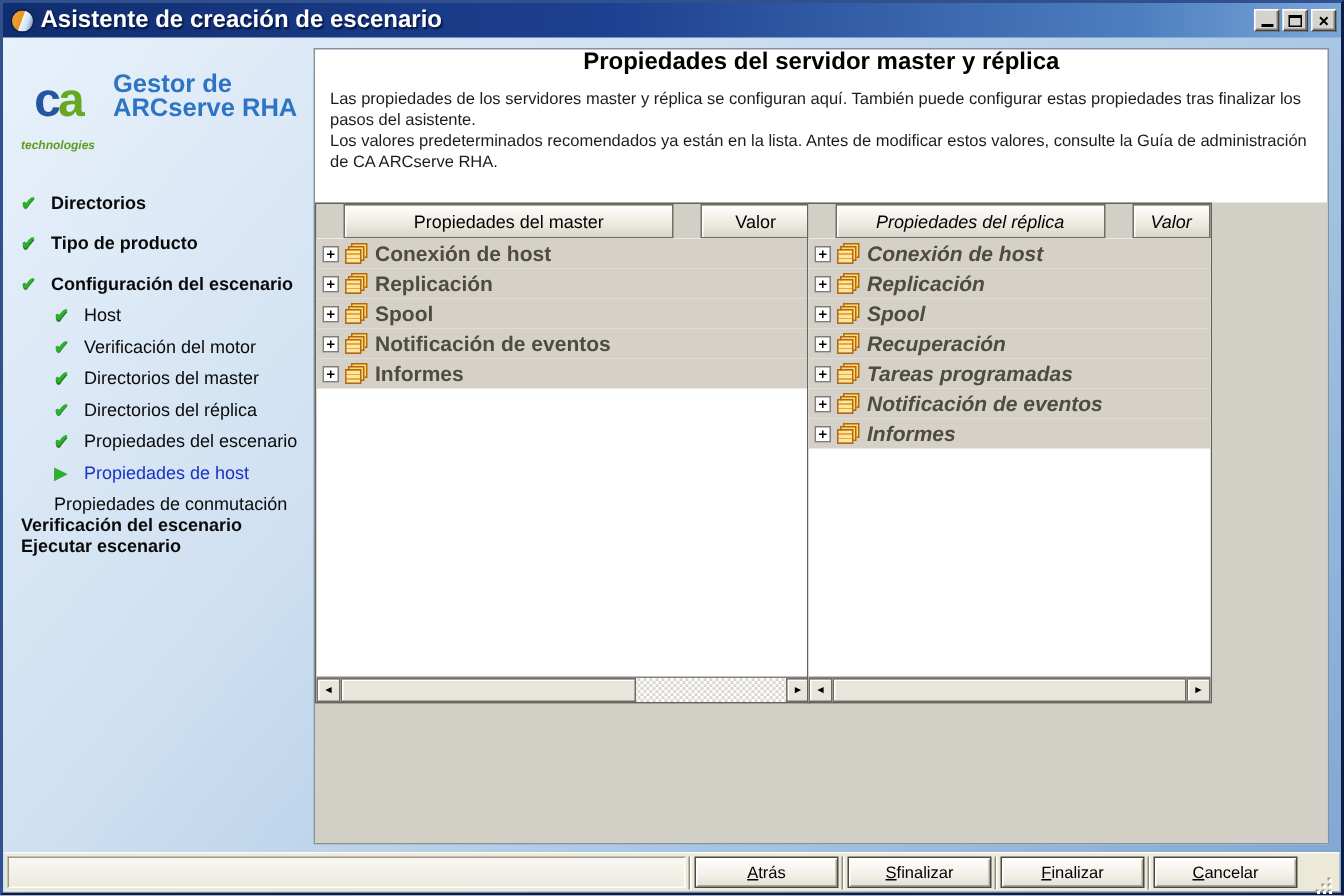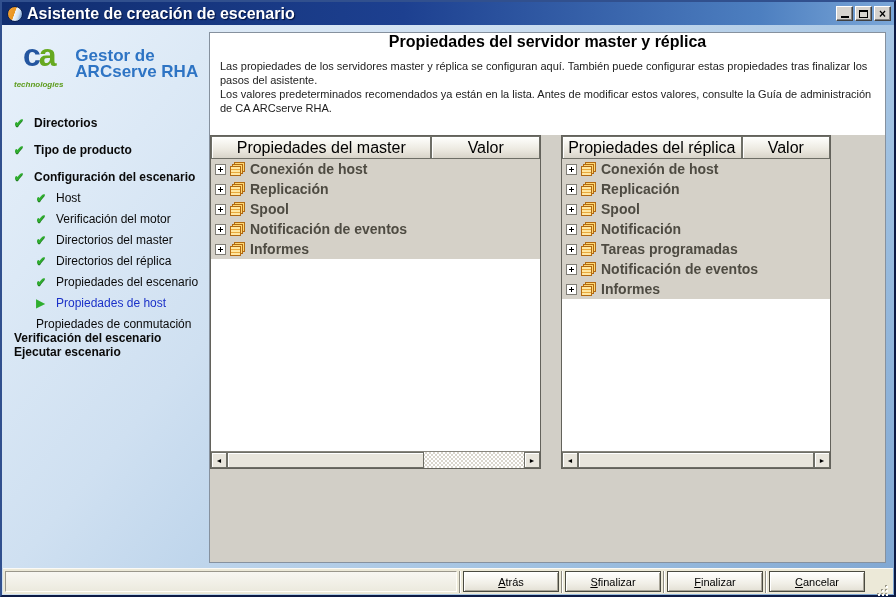--- a/index.html
+++ b/index.html
@@ -23,21 +23,21 @@
     border:1px solid;border-color:#fff #404040 #404040 #fff;
     box-shadow:inset -1px -1px 0 #808080;
     display:flex;align-items:center;justify-content:center;color:#000;}
   .glyph-min{width:8px;height:2px;background:#000;margin-top:7px;}
   .glyph-max{width:9px;height:8px;border:1px solid #000;border-top:2px solid #000;}
   .glyph-close{font-size:12px;font-weight:bold;line-height:10px;}
 
   
   .sidebar{position:absolute;left:6px;top:30px;width:198px;bottom:36px;}
   .logo-row{display:flex;align-items:flex-start;gap:12px;padding:10px 0 0 6px;}
-  .ca-logo{flex:none;text-align:center;line-height:26px;}
+  .ca-logo{flex:none;text-align:center;line-height:26px;margin-top:11px;}
   .ca-letters{font-size:32px;font-weight:bold;letter-spacing:-2px;}
   .ca-c{color:#2456a0;}
   .ca-a{color:#66a920;}
   .ca-sub{display:block;font-size:8px;font-weight:bold;font-style:italic;color:#5d9c1d;margin-top:-2px;text-align:center;}
   .product-name{font-size:17px;font-weight:bold;color:#2e74c4;line-height:16px;padding-top:6px;}
 
   .steps{margin-top:18px;font-size:12px;color:#0a0a0a;}
   .step{display:flex;align-items:center;cursor:default;}
   .step .sicon{width:20px;flex:none;text-align:left;font-size:12px;}
   .check{color:#2fae2f;font-weight:bold;text-shadow:0 1px 0 #1d7a1d;}
@@ -51,26 +51,26 @@
   
   .content{position:absolute;left:207px;top:30px;width:677px;height:531px;
     background:#fff;border:1px solid #86919e;}
   .content-title{font-size:16px;font-weight:bold;text-align:center;color:#000;}
   .content-desc{font-size:11px;color:#1c1c1c;line-height:14px;padding:8px 12px 0 10px;}
   .content-desc p{margin:0;}
 
   .panels-zone{position:absolute;left:0;right:0;top:102px;bottom:0;background:#d2cfc7;}
   .panel{position:absolute;top:0;height:334px;background:#fff;border:1px solid #63625b;}
   .panel.master{left:0;width:331px;}
-  .panel.replica{left:351px;width:270px;}
+  .panel.replica{left:328px;width:270px;font-style:italic;}
 
   .panel-header{display:flex;height:23px;background:#d2cfc7;}
   .col-btn{height:100%;background:linear-gradient(#fffffd,#ece9e0 60%,#d8d4c9);
     border:1px solid #6e6e66;box-shadow:inset 1px 1px 0 #fff;
-    display:flex;align-items:center;justify-content:center;font-size:16px;color:#000;}
+    display:flex;align-items:center;justify-content:center;font-size:12px;color:#000;margin-left:18px;}
   .col-name{width:67%;}
   .col-value{flex:1;}
 
   .tree{position:absolute;top:23px;left:0;right:0;bottom:17px;background:#fff;overflow:hidden;}
   .trow{height:20px;display:flex;align-items:center;background:#d5d1c8;padding-left:4px;}
   .plusbox{width:11px;height:11px;border:1px solid #7f7d76;background:#fff;
     position:relative;margin-right:3px;flex:none;}
   .plusbox::before{content:"";position:absolute;left:2px;top:4px;width:5px;height:1px;background:#000;}
   .plusbox::after{content:"";position:absolute;left:4px;top:2px;width:1px;height:5px;background:#000;}
   .docstack{width:18px;height:15px;position:relative;margin-right:3px;flex:none;}
@@ -294,21 +294,21 @@
               </span>
             <span class="trow-label">Spool</span>
           </div>
           <div class="trow">
             <span class="plusbox"></span>
             <span class="docstack">
                 <i class="p1"></i>
                 <i class="p2"></i>
                 <i class="p3"></i>
               </span>
-            <span class="trow-label">Notificación</span>
+            <span class="trow-label">Recuperación</span>
           </div>
           <div class="trow">
             <span class="plusbox"></span>
             <span class="docstack">
                 <i class="p1"></i>
                 <i class="p2"></i>
                 <i class="p3"></i>
               </span>
             <span class="trow-label">Tareas programadas</span>
           </div>

